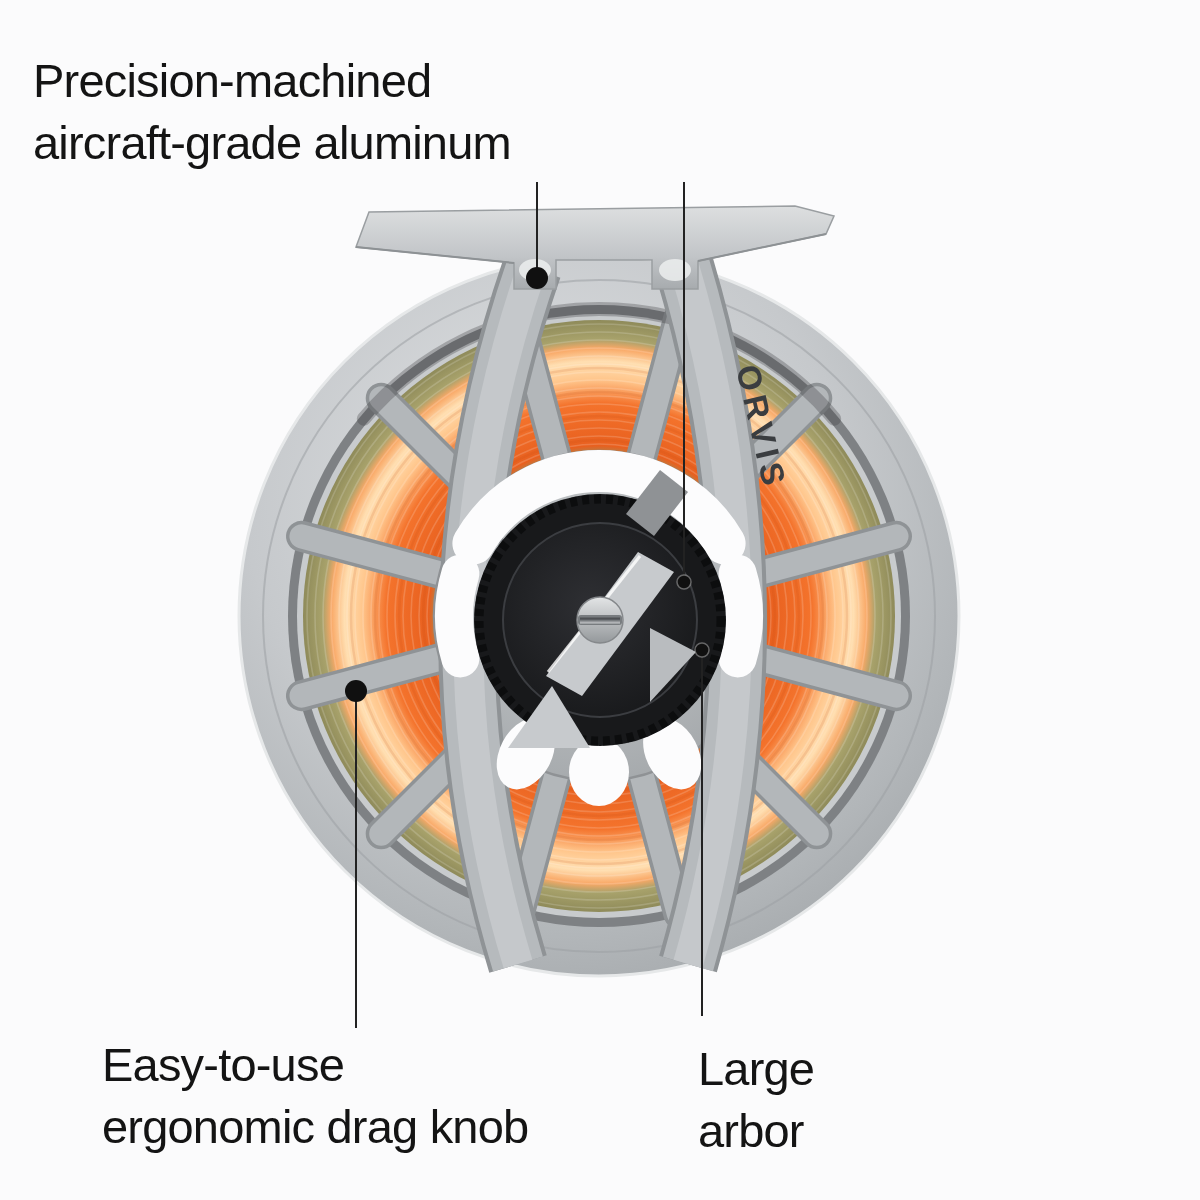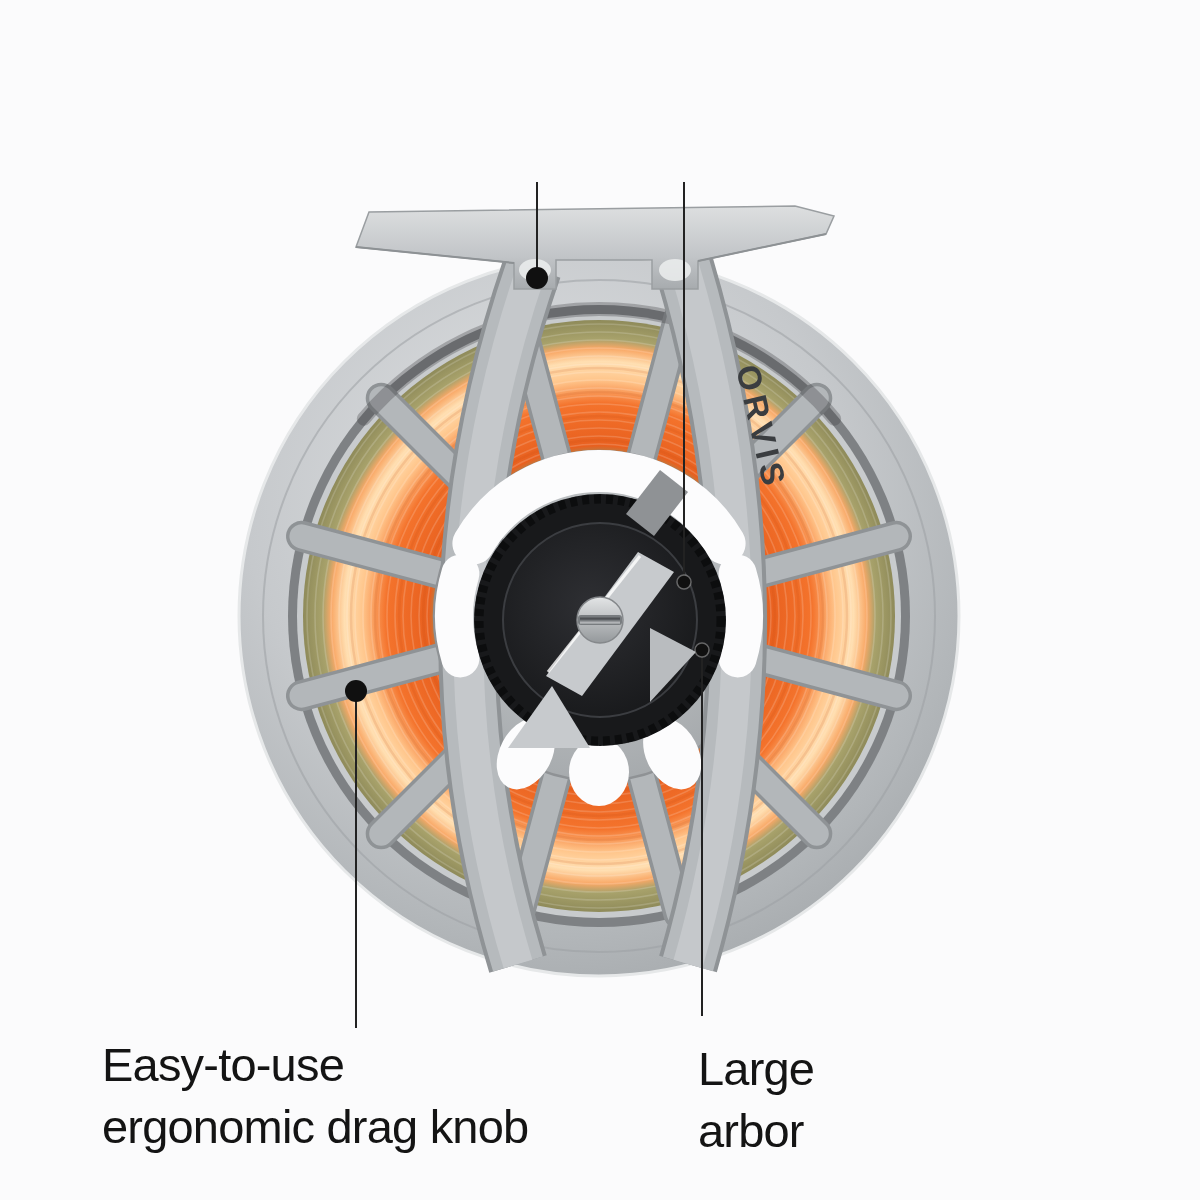--- a/index.html
+++ b/index.html
@@ -194,18 +194,20 @@
       <line x1="702" y1="656" x2="702" y2="1016"></line>
     </g>
     <g fill="#101010">
       <circle cx="537" cy="278" r="11"></circle>
       <circle cx="356" cy="691" r="11"></circle>
       <circle cx="684" cy="582" r="7" stroke="rgba(255,255,255,0.35)" stroke-width="1.5"></circle>
       <circle cx="702" cy="650" r="7" stroke="rgba(255,255,255,0.35)" stroke-width="1.5"></circle>
     </g>
   </svg>
 
+  <div class="callout tl">Precision-machined
+aircraft-grade aluminum</div>
   <div class="callout br">Large
 arbor</div>
   <div class="callout bl">Easy-to-use
 ergonomic drag knob</div>
 
 </div>
 
 </body></html>

